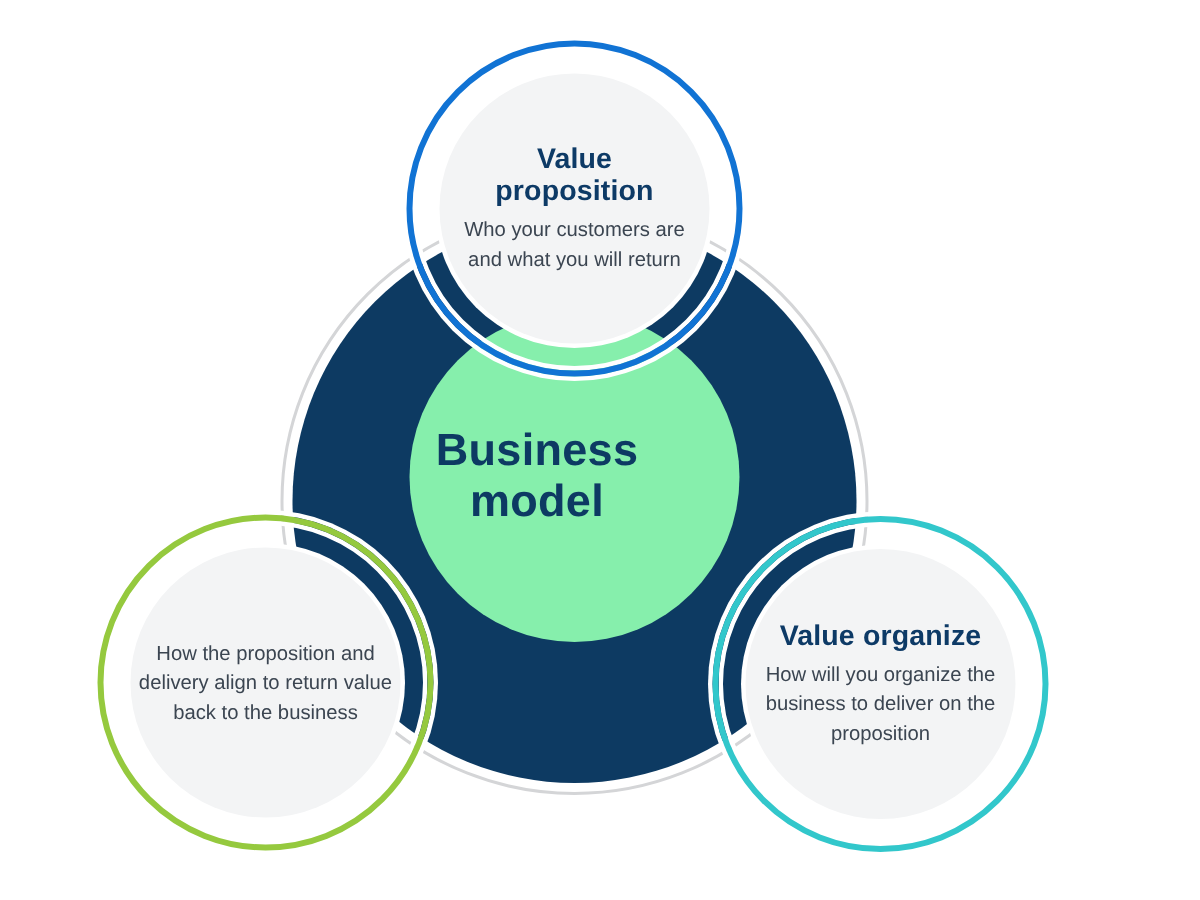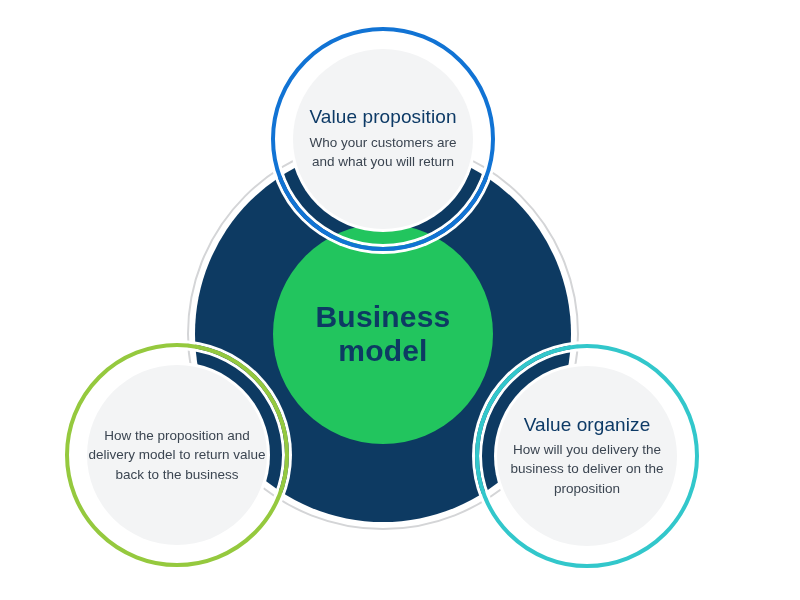--- a/index.html
+++ b/index.html
@@ -36,28 +36,27 @@
     width: 376px;
     height: 376px;
     border-radius: 50%;
     background: #0d3a62;
   }
 
   
   .donut-hole {
     position: absolute;
     left: 273px;
-    top: 224px;
+    top: 208px;
     width: 220px;
     height: 220px;
     border-radius: 50%;
-    background: #22c55e;
+    background: #86efac;
     display: flex;
     align-items: center;
-    justify-content: center;
     text-align: center;
   }
   .center-title {
     font-size: 30px;
     font-weight: 800;
     color: #0d3a63;
     line-height: 1.15;
     max-width: 170px;
     letter-spacing: 0.2px;
   }
@@ -97,21 +96,21 @@
     display: flex;
     flex-direction: column;
     align-items: center;
     justify-content: center;
     text-align: center;
     gap: 5px;
   }
   .node-title {
     margin: 0;
     font-size: 19px;
-    font-weight: 400;
+    font-weight: 700;
     color: #0d3a66;
     line-height: 1.12;
     max-width: 150px;
     letter-spacing: 0.1px;
   }
   .node-desc {
     margin: 0;
     font-size: 13.5px;
     color: #3b4551;
     line-height: 1.45;
@@ -136,25 +135,25 @@
     <div class="node-ring ring-blue"></div>
     <div class="node-fill">
       <h3 class="node-title">Value proposition</h3>
       <p class="node-desc">Who your customers are and what you will return</p>
     </div>
   </section>
 
   <section class="node node-left">
     <div class="node-ring ring-green"></div>
     <div class="node-fill">
-      <p class="node-desc">How the proposition and delivery model to return value back to the business</p>
+      <p class="node-desc">How the proposition and delivery align to return value back to the business</p>
     </div>
   </section>
 
   <section class="node node-right">
     <div class="node-ring ring-teal"></div>
     <div class="node-fill">
       <h3 class="node-title">Value organize</h3>
-      <p class="node-desc">How will you delivery the business to deliver on the proposition</p>
+      <p class="node-desc">How will you organize the business to deliver on the proposition</p>
     </div>
   </section>
 
 </div>
 
 </body></html>

